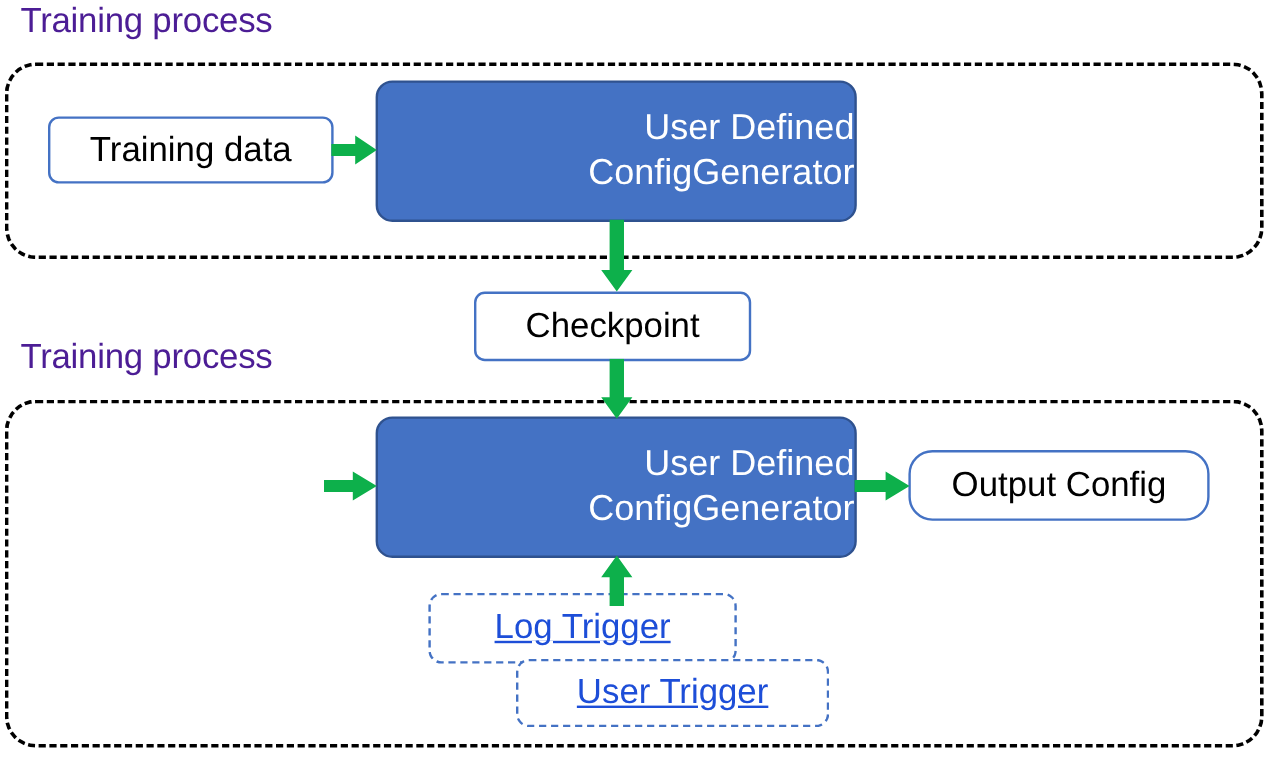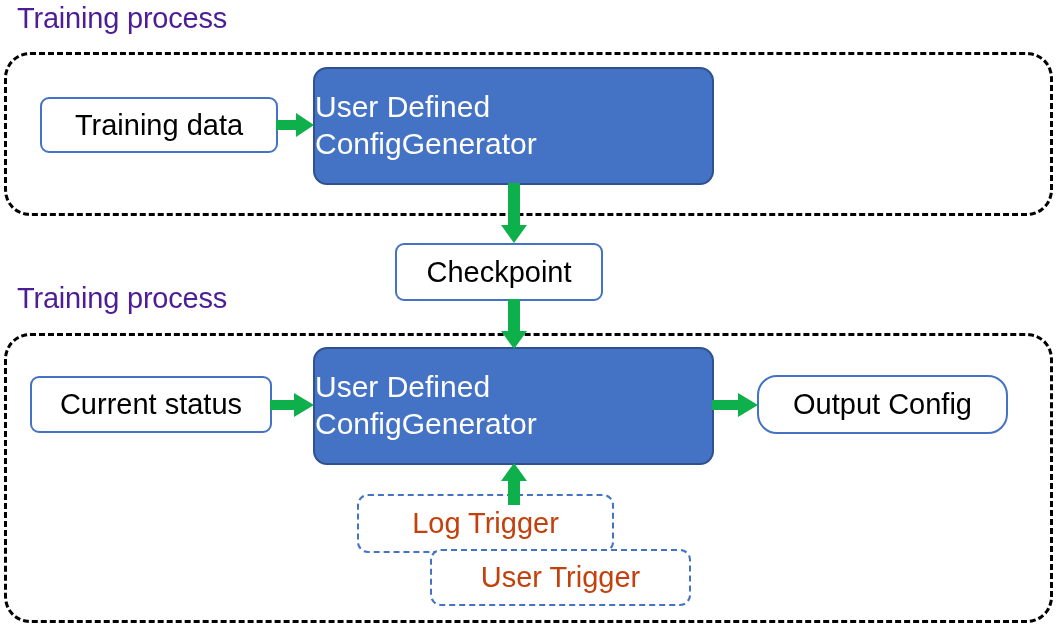--- a/index.html
+++ b/index.html
@@ -50,50 +50,51 @@
     border: 2px solid #4472C4;
     border-radius: 9px;
     color: #000000;
     font-size: 29px;
     line-height: 1.12;
     text-align: center;
     white-space: nowrap;
   }
 
   #node-training-data  { left: 40px;  top: 97px;  width: 238px; height: 56px; }
-  #node-checkpoint     { left: 395px; top: 243px; width: 208px; height: 58px; text-align: center; }
+  #node-checkpoint     { left: 395px; top: 243px; width: 231px; height: 58px; text-align: center; }
   #node-current-status { left: 30px;  top: 376px; width: 242px; height: 57px; }
   #node-output-config  { left: 757px; top: 375px; width: 251px; height: 59px; border-radius: 20px; }
 
   
   .node-dashed {
     position: absolute;
     box-sizing: border-box;
     display: flex;
     align-items: center;
     justify-content: center;
     background: #ffffff;
     border: 2px dashed #4472C4;
     border-radius: 11px;
-    color: #c2410c;
+    color: #1d4ed8;
     font-size: 29px;
     line-height: 1.12;
     text-align: center;
     white-space: nowrap;
+    text-decoration: underline;
   }
   #node-log-trigger   { left: 357px; top: 494px; width: 257px; height: 59px; z-index: 3; }
   #node-clock-trigger { left: 430px; top: 549px; width: 261px; height: 57px; z-index: 4; }
 
   
   .node-blue {
     position: absolute;
     box-sizing: border-box;
     display: flex;
     flex-direction: column;
-    align-items: flex-start;
+    align-items: flex-end;
     justify-content: center;
     background: #4472C4;
     border: 2px solid #2F528F;
     border-radius: 14px;
     color: #ffffff;
     font-size: 30px;
     line-height: 1.22;
     text-align: center;
     white-space: nowrap;
     z-index: 2;
@@ -127,21 +128,20 @@
 
   <div class="node" id="node-training-data">Training data</div>
 
   <div class="node-blue" id="node-generator-training">
     <span>User Defined</span>
     <span>ConfigGenerator</span>
   </div>
 
   <div class="node" id="node-checkpoint">Checkpoint</div>
 
-  <div class="node" id="node-current-status">Current status</div>
 
   <div class="node-blue" id="node-generator-inference">
     <span>User Defined</span>
     <span>ConfigGenerator</span>
   </div>
 
   <div class="node" id="node-output-config">Output Config</div>
 
   <div class="node-dashed" id="node-log-trigger">Log Trigger</div>
 

